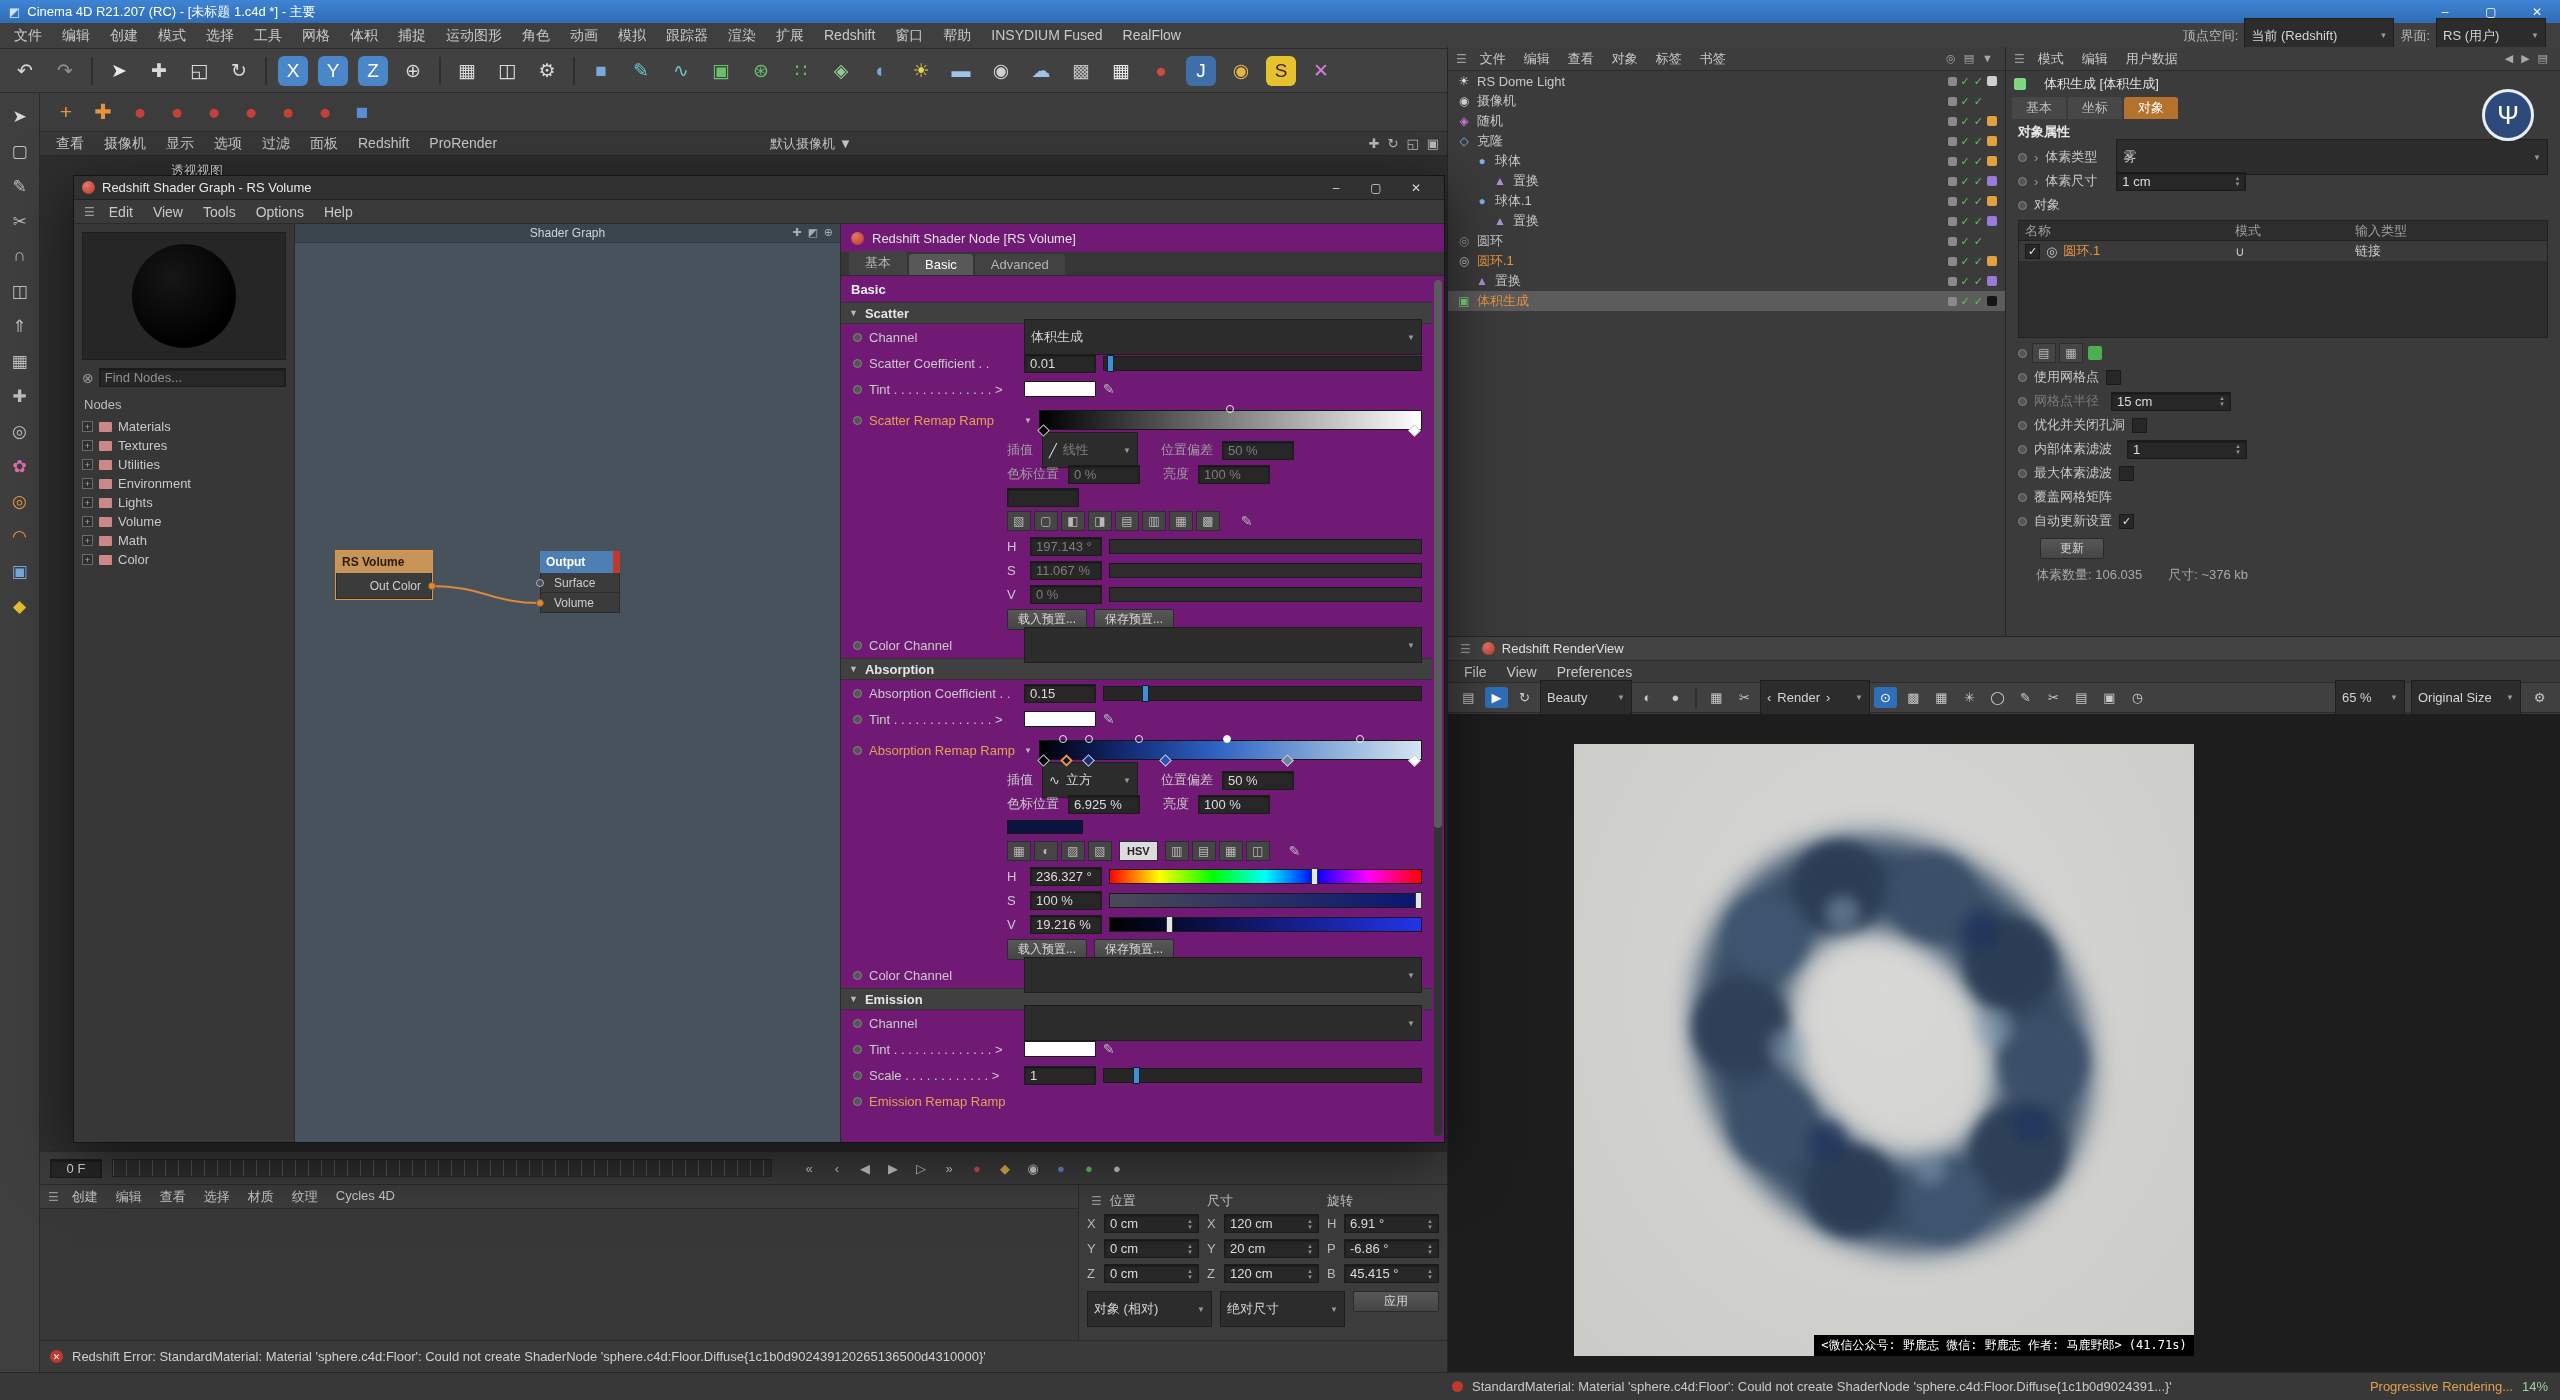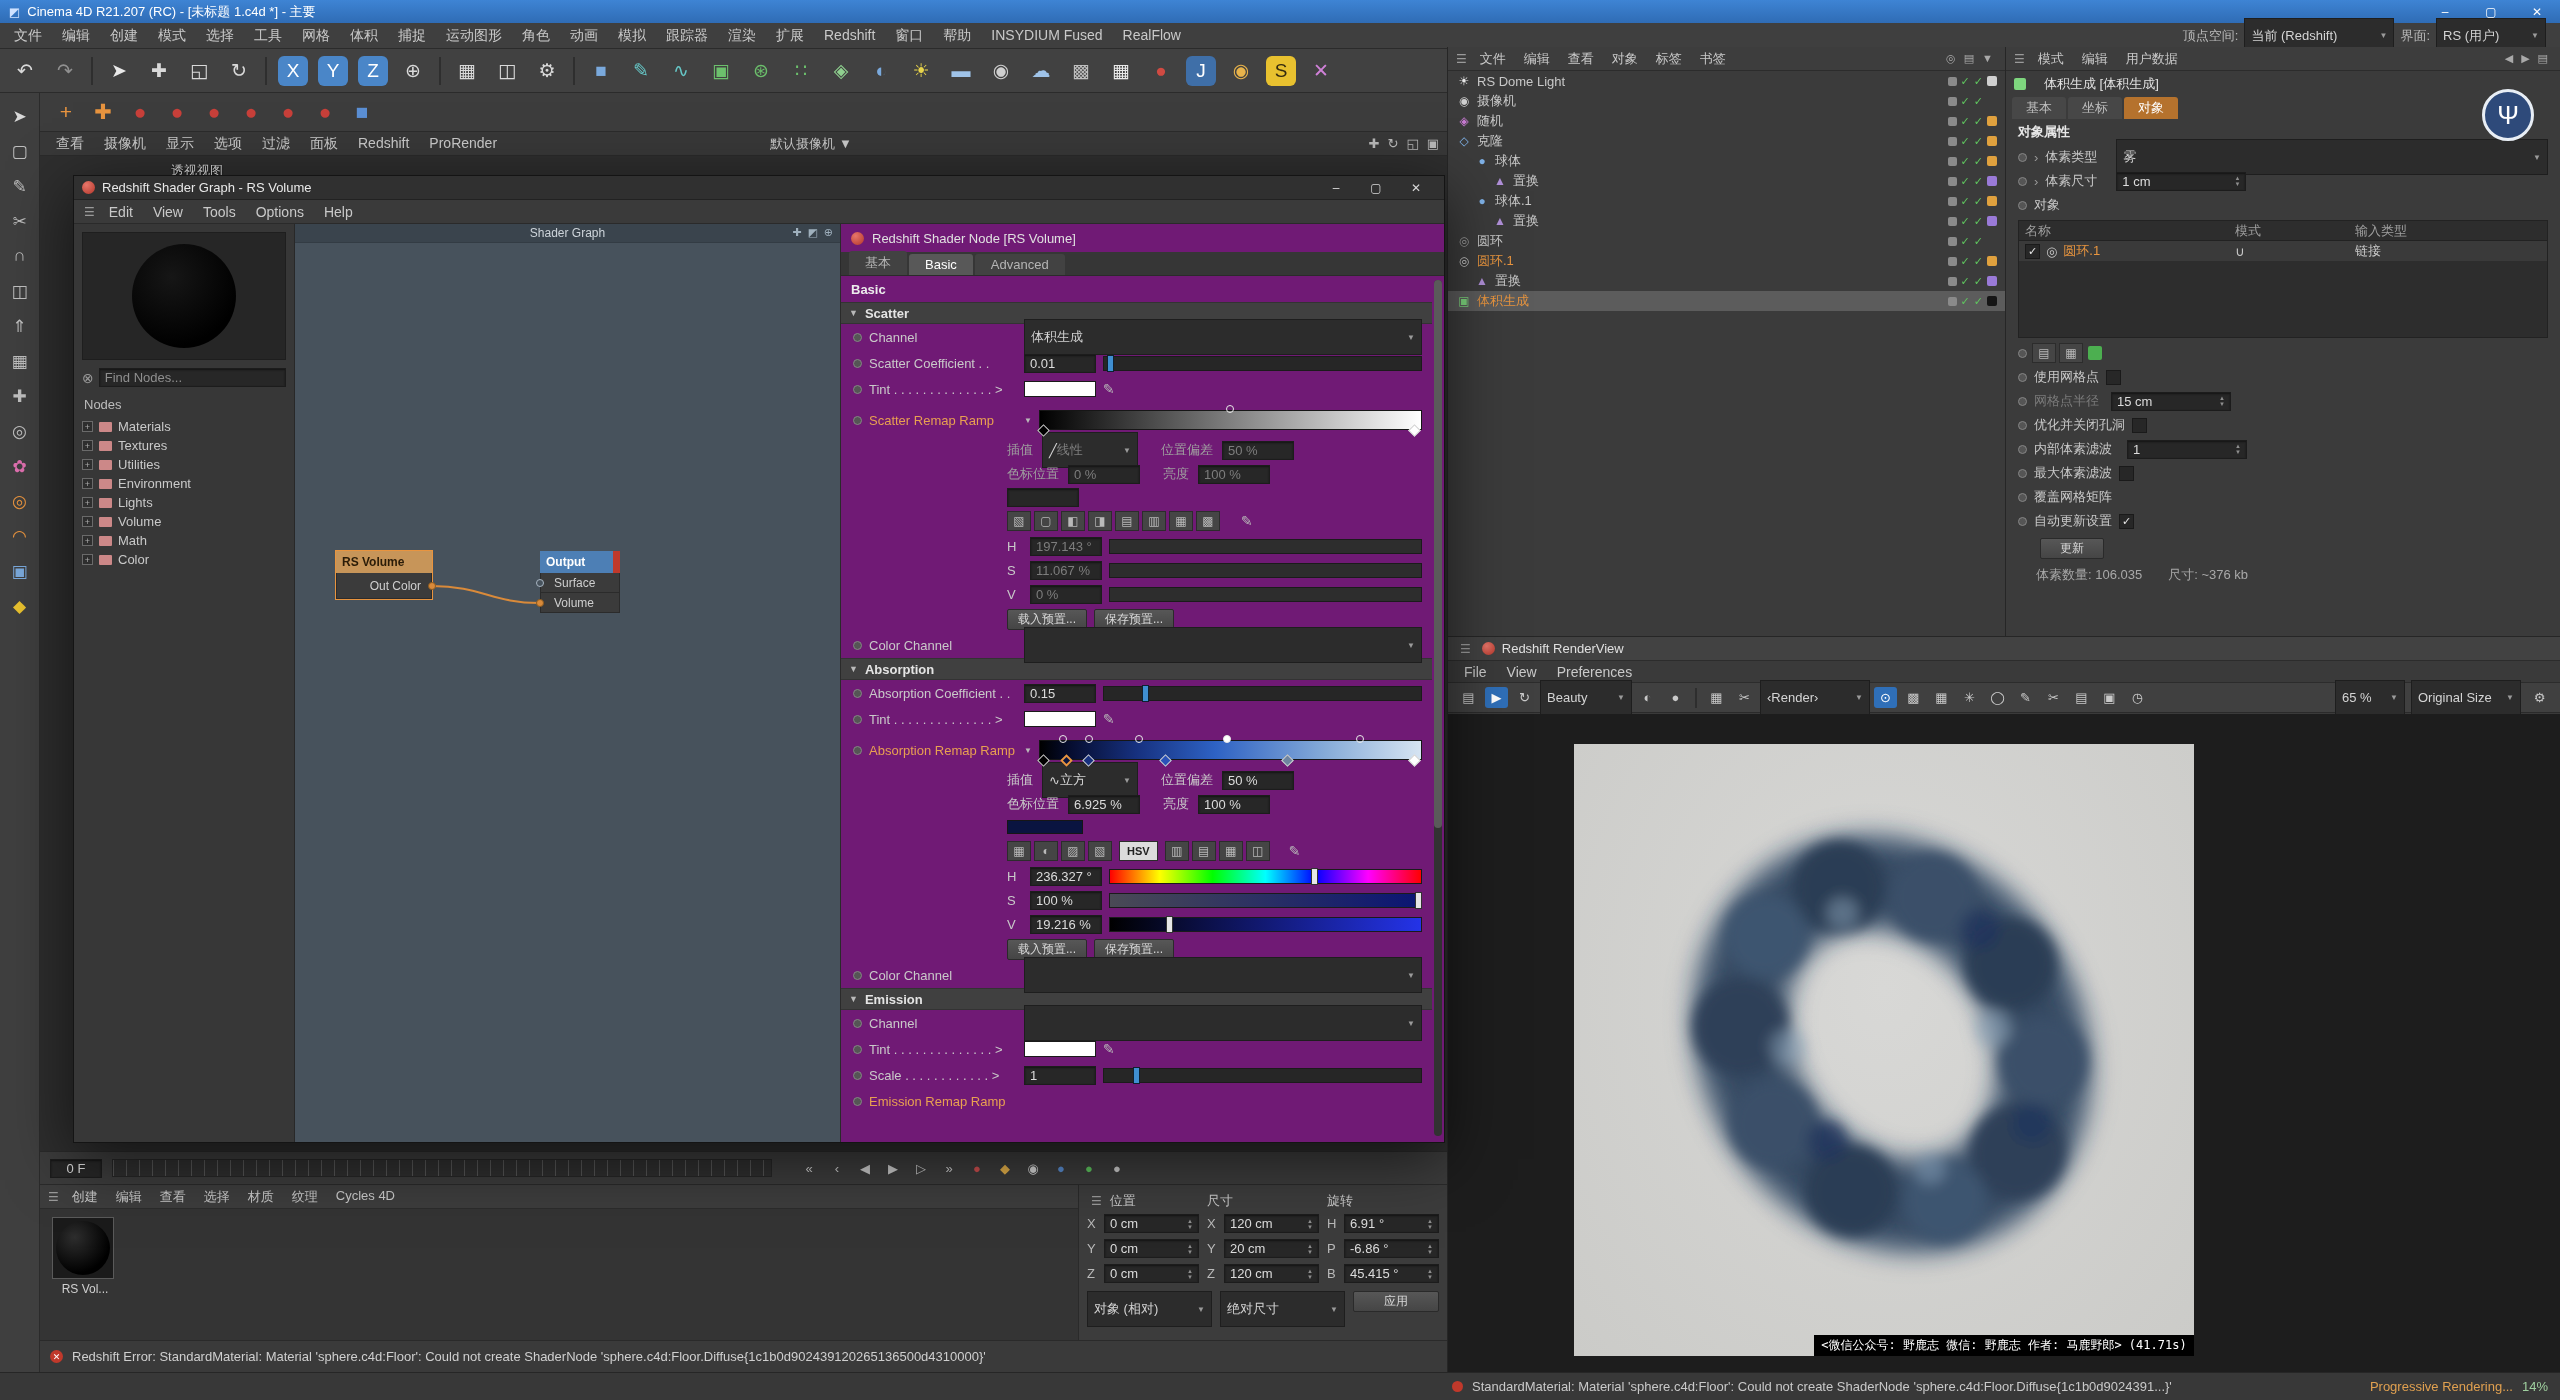--- a/index.html
+++ b/index.html
@@ -8,21 +8,21 @@
 i,b{font-style:normal;font-weight:normal}
 
 #titlebar{position:absolute;left:0;top:0;width:2560px;height:23px;background:linear-gradient(#3e84d4,#2f6cb5);display:flex;align-items:center;color:#fff;font-size:13px}
 #titlebar .appicon{margin:0 7px 0 9px;font-size:12px;color:#cfe2ff}
 #titlebar .wctl{margin-left:auto;display:flex}
 .wbtn{width:46px;height:23px;display:flex;align-items:center;justify-content:center;font-size:12px;color:#fff}
 #menubar{position:absolute;left:0;top:23px;width:2560px;height:26px;background:#3f3f3f;border-bottom:1px solid #2b2b2b;display:flex;align-items:center;padding:0 4px}
 .mi{padding:0 10px;color:#c9c9c9;font-size:14px;white-space:nowrap}
 #menubar .mright{margin-left:auto;display:flex;align-items:center;gap:6px;padding-right:10px;font-size:13px;color:#b9b9b9}
 
-.dd{height:36px;background:#2c2c2c;border:1px solid #1e1e1e;display:inline-flex;align-items:center;gap:0;padding:0 6px;color:#d4d4d4;font-size:13px}
+.dd{height:36px;background:#2c2c2c;border:1px solid #1e1e1e;display:inline-flex;align-items:center;gap:6px;padding:0 6px;color:#d4d4d4;font-size:13px}
 .dd .dda{margin-left:auto;font-size:8px;color:#9a9a9a}
 .dd.wide{flex:1}
 .dd.dis span{color:#7d7d7d}
 .inp{height:19px;background:#272727;border:1px solid #1c1c1c;box-shadow:inset 0 1px 2px rgba(0,0,0,.5);display:inline-flex;align-items:center;padding:0 5px;color:#dcdcdc;font-size:13px}
 .inp.w70{width:72px}
 .inp.dis span{color:#7d7d7d}
 .st{display:inline-flex;flex-direction:column;margin-left:auto;color:#8f8f8f;font-size:6px;line-height:6px;padding-left:4px}
 .btn{height:21px;background:linear-gradient(#575757,#454545);border:1px solid #2a2a2a;border-radius:2px;padding:0 10px;display:inline-flex;align-items:center;color:#d9d9d9;font-size:12px}
 .chk{width:15px;height:15px;background:#272727;border:1px solid #1a1a1a;display:inline-flex;align-items:center;justify-content:center;color:#e8e8e8;font-size:11px}
 .chk[data-checked="false"] i{visibility:hidden}
@@ -968,28 +968,20 @@
     <span style="display:flex">
         <span class="mi">创建</span>
         <span class="mi">编辑</span>
         <span class="mi">查看</span>
         <span class="mi">选择</span>
         <span class="mi">材质</span>
         <span class="mi">纹理</span>
         <span class="mi">Cycles 4D</span>
       </span>
   </div>
-  <div class="mm-body">
-    <div class="mat">
-      <div class="mat-thumb">
-          <div class="mat-ball"></div>
-        </div>
-      <div class="mat-name">RS Vol...</div>
-    </div>
-  </div>
 </div>
 
 <div id="coord">
   <div class="cgrid">
     <div class="cgroup">
       <div class="chead">
           <span class="grip">☰</span>
           <span>位置</span>
         </div>
       <div>

